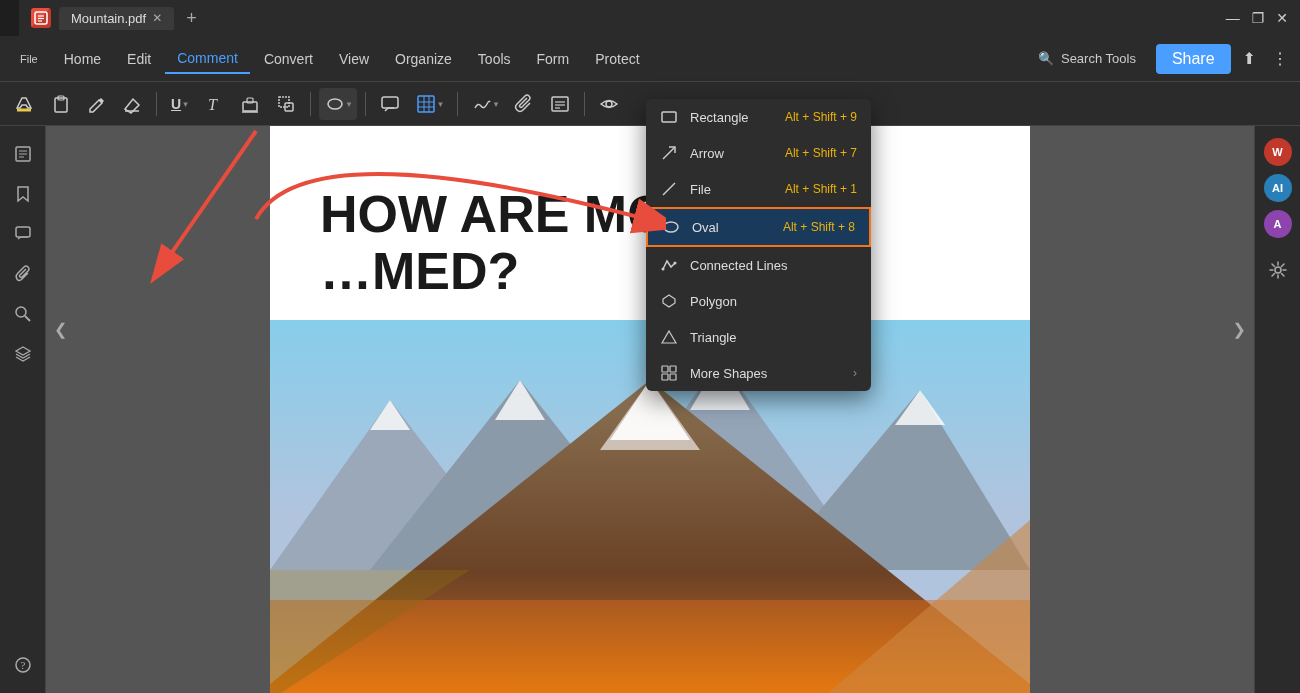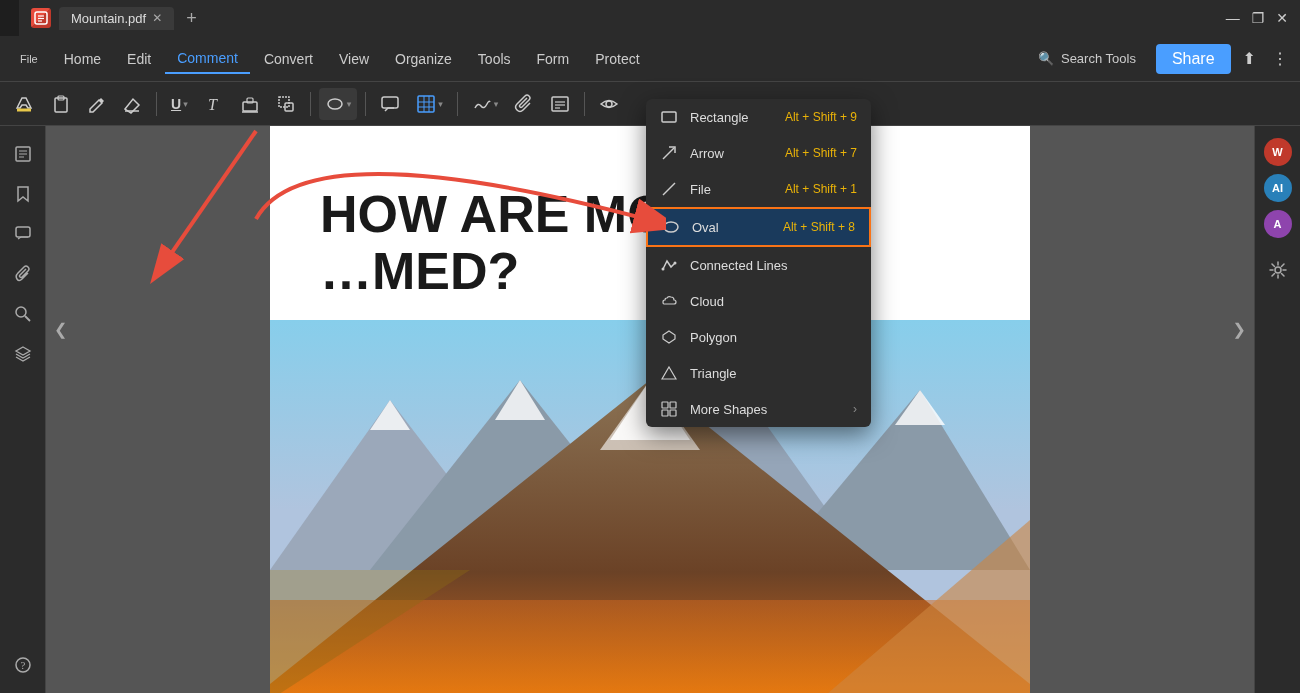--- a/index.html
+++ b/index.html
@@ -586,28 +586,20 @@
     <div class="dropdown-icon">
       <svg width="16" height="16" viewBox="0 0 16 16">
           <polyline points="2,12 6,4 10,10 14,6" fill="none" stroke="#ccc" stroke-width="1.5"></polyline>
           <circle cx="2" cy="12" r="1.5" fill="#ccc"></circle>
           <circle cx="14" cy="6" r="1.5" fill="#ccc"></circle>
         </svg>
     </div>
     <span class="dropdown-label">Connected Lines</span>
   </div>
 
-  <div class="dropdown-item">
-    <div class="dropdown-icon">
-      <svg width="16" height="16" viewBox="0 0 16 16">
-          <path d="M3 11 Q2 11 2 9 Q2 7 4 7 Q4 5 6 5 Q7 3 10 4 Q13 4 13 7 Q15 7 15 9 Q15 11 13 11Z" fill="none" stroke="#ccc" stroke-width="1.2"></path>
-        </svg>
-    </div>
-    <span class="dropdown-label">Cloud</span>
-  </div>
 
   <div class="dropdown-item">
     <div class="dropdown-icon">
       <svg width="16" height="16" viewBox="0 0 16 16">
           <polygon points="8,2 14,6 14,10 8,14 2,10 2,6" fill="none" stroke="#ccc" stroke-width="1.2"></polygon>
         </svg>
     </div>
     <span class="dropdown-label">Polygon</span>
   </div>
 

